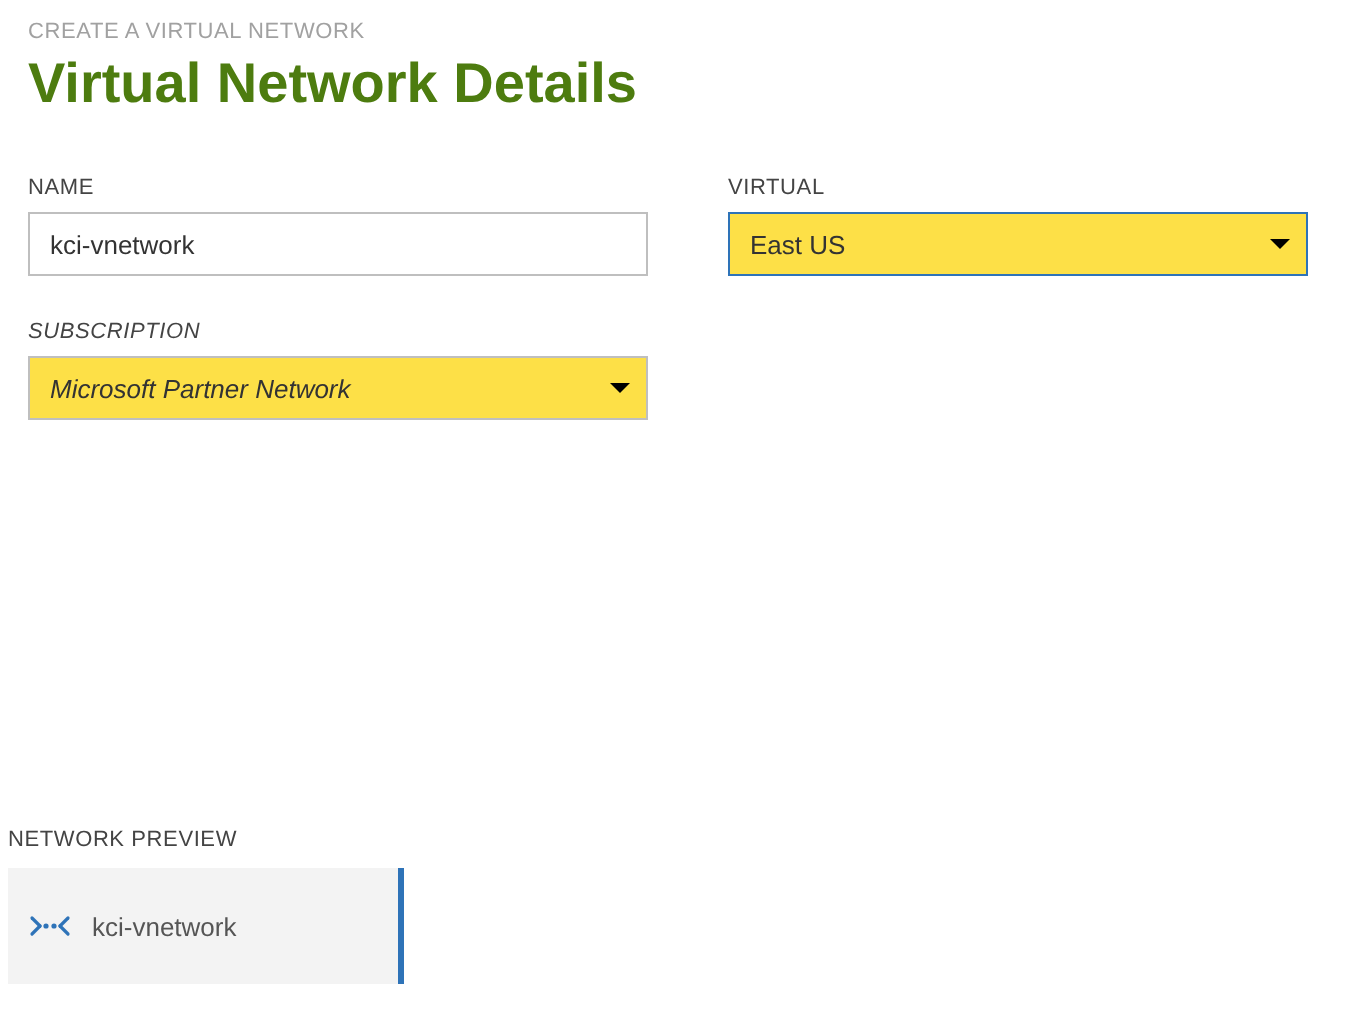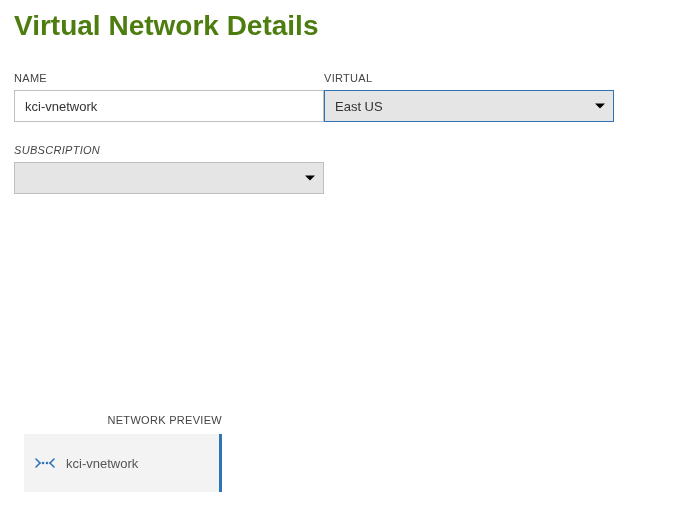--- a/index.html
+++ b/index.html
@@ -27,20 +27,21 @@
     margin-bottom: 4px;
   }
   .page-title {
     font-size: 28px;
     font-weight: 700;
     color: #4d7c0f;
     margin: 0 0 30px 0;
   }
   .form-row {
     display: flex;
+    gap: 40px;
   }
   .form-group {
     display: flex;
     flex-direction: column;
   }
   .form-group.left {
     width: 310px;
   }
   .form-group.right {
     width: 290px;
@@ -58,21 +59,21 @@
     padding: 0 10px;
     color: #333;
     outline: none;
     background: #fff;
     box-sizing: border-box;
   }
   .select-wrap {
     position: relative;
     height: 32px;
     border: 1px solid #bfbfbf;
-    background: #e5e5e5;
+    background: #fde047;
     box-sizing: border-box;
     display: flex;
     align-items: center;
     padding: 0 28px 0 10px;
     font-size: 13px;
     color: #333;
     cursor: pointer;
   }
   .select-wrap.focused {
     border: 1px solid #2e73b8;
@@ -87,23 +88,22 @@
     border-left: 5px solid transparent;
     border-right: 5px solid transparent;
     border-top: 5px solid #000;
   }
   .subscription-block {
     margin-top: 22px;
     font-style: italic;
   }
   .preview-section {
     position: absolute;
-    left: 24px;
+    left: 4px;
     bottom: 20px;
-    text-align: right;
   }
   .preview-label {
     font-size: 11px;
     letter-spacing: 0.3px;
     color: #444;
     margin-bottom: 8px;
   }
   .preview-card {
     width: 198px;
     height: 58px;
@@ -124,20 +124,21 @@
   }
   .preview-name {
     font-size: 13px;
     color: #555;
   }
 </style>
 </head>
 <body>
 
 <div class="page">
+  <div class="breadcrumb">CREATE A VIRTUAL NETWORK</div>
 
   <h1 class="page-title">Virtual Network Details</h1>
 
   <div class="form-row">
     <div class="form-group left">
       <div class="field-label">NAME</div>
       <input type="text" class="text-input" value="kci-vnetwork" style="">
     </div>
 
     <div class="form-group right">
@@ -145,20 +146,21 @@
       <div class="select-wrap focused">
         <span>East US</span>
         <span class="select-caret"></span>
       </div>
     </div>
   </div>
 
   <div class="form-group left subscription-block">
     <div class="field-label">SUBSCRIPTION</div>
     <div class="select-wrap">
+      <span>Microsoft Partner Network</span>
       <span class="select-caret"></span>
     </div>
   </div>
 
   <div class="preview-section">
     <div class="preview-label">NETWORK PREVIEW</div>
     <div class="preview-card">
       <span class="preview-icon">
         <svg width="22" height="22" viewBox="0 0 22 22">
           <g fill="none" stroke="#2e73b8" stroke-width="1.6">

